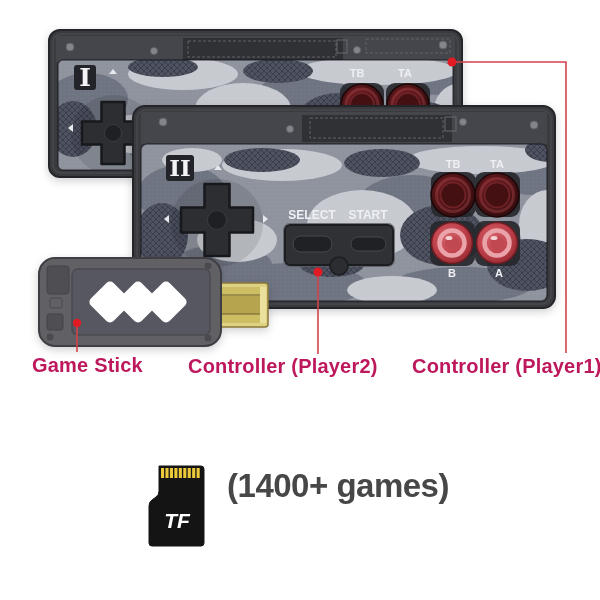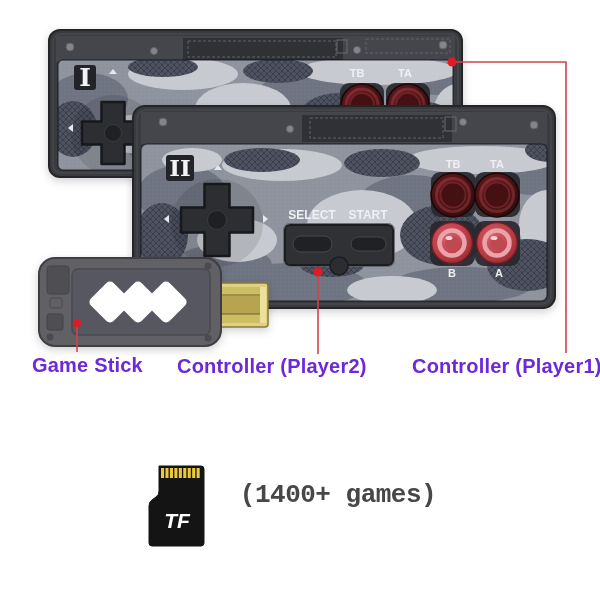--- a/index.html
+++ b/index.html
@@ -4,28 +4,28 @@
 <style>
   html,body{margin:0;padding:0;background:#fff;}
   .canvas{position:relative;width:600px;height:600px;background:#ffffff;overflow:hidden;
           font-family:"Liberation Sans",sans-serif;}
   .device{position:absolute;filter:drop-shadow(0 3px 4px rgba(40,40,55,.22));}
   .device svg{display:block;}
   #controller1{left:48px;top:29px;width:415px;height:149px;z-index:1;}
   #controller2{left:132px;top:105px;width:505px;height:204px;z-index:2;}
   #gamestick{left:38px;top:256px;width:232px;height:92px;z-index:3;}
   #annotations{position:absolute;left:0;top:0;width:600px;height:600px;z-index:5;pointer-events:none;}
-  .callout{position:absolute;z-index:6;font-weight:700;font-size:20px;color:#6d28d9;letter-spacing:.2px;white-space:nowrap;}
+  .callout{position:absolute;z-index:6;font-weight:700;font-size:20px;color:#be185d;letter-spacing:.2px;white-space:nowrap;}
   #callout-gamestick{left:32px;top:354px;}
-  #callout-player2{left:177px;top:355px;}
+  #callout-player2{left:188px;top:355px;}
   #callout-player1{left:412px;top:355px;}
   #tf-icon{position:absolute;left:148px;top:465px;width:57px;height:82px;z-index:4;}
   #tf-text{position:absolute;left:200px;top:468px;width:276px;text-align:center;z-index:4;color:#474747;}
   #tf-line1{font-weight:700;font-size:30px;line-height:1.05;}
-  #tf-line2{font-weight:700;font-size:26px;line-height:1.0;margin-top:14px;letter-spacing:-0.5px;font-family:Liberation Mono, monospace;}
+  #tf-line2{font-weight:700;font-size:33px;line-height:1.0;margin-top:1px;letter-spacing:-0.5px;}
   .badge{display:inline-flex;width:25px;height:25px;border-radius:50%;background:#414143;color:#fff;
          align-items:center;justify-content:center;font-size:16px;font-weight:700;vertical-align:1px;margin-left:7px;}
   svg text{font-family:"Liberation Sans",sans-serif;}
   svg text.serif{font-family:"DejaVu Serif","Liberation Serif",serif;}
 </style>
 </head>
 <body>
 
 <div class="canvas">
 

